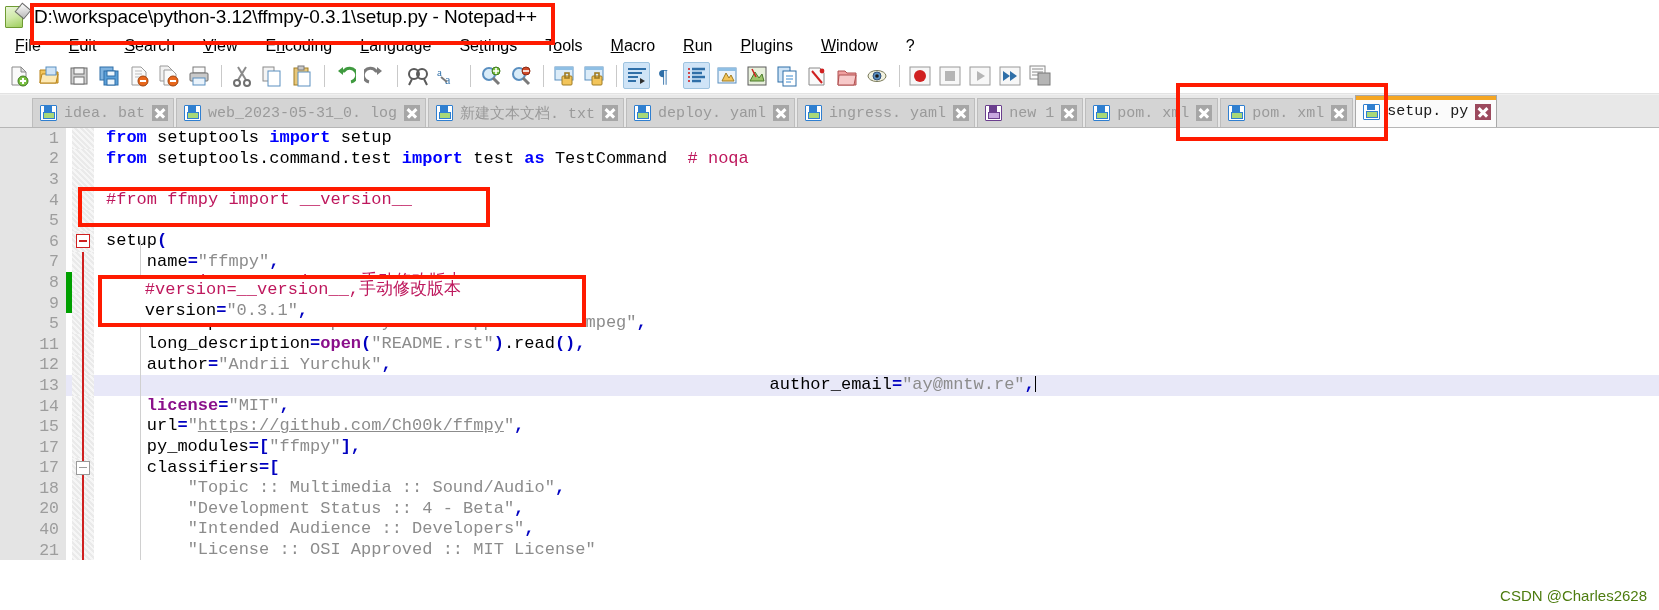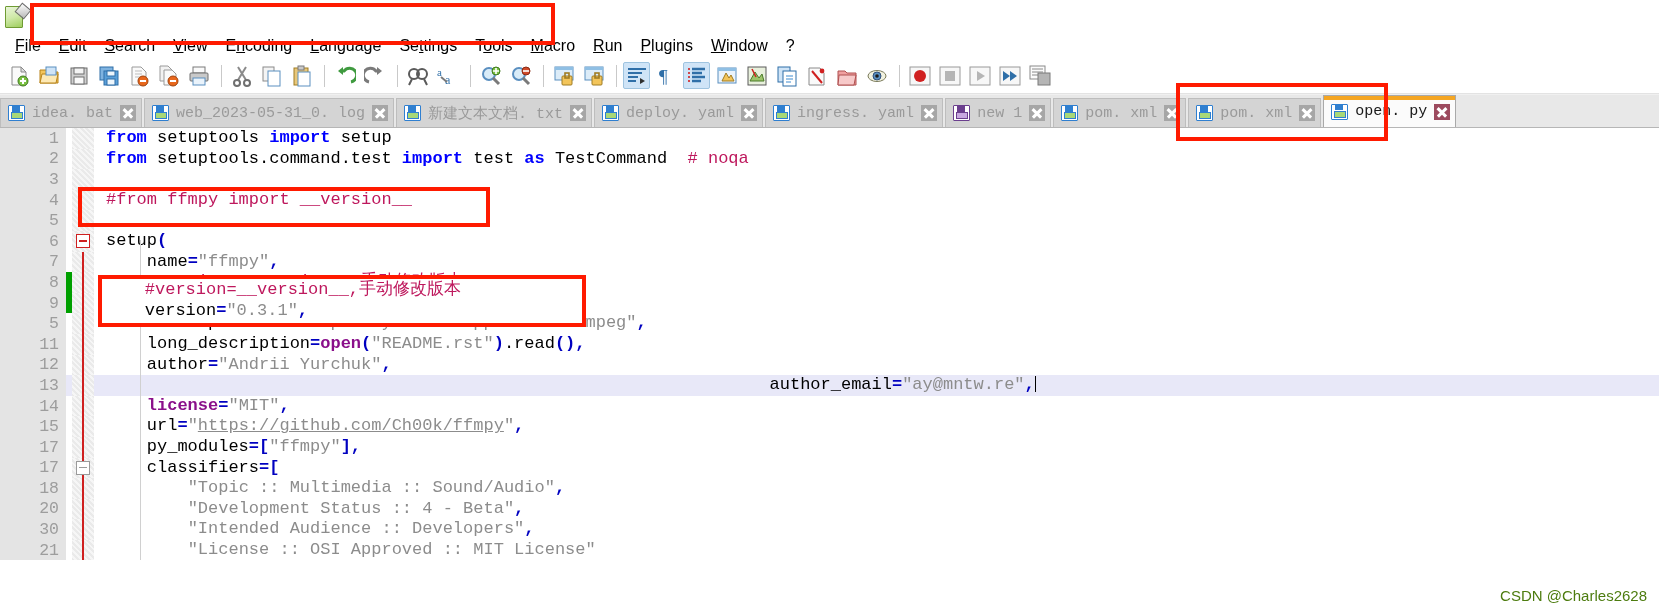--- a/index.html
+++ b/index.html
@@ -35,21 +35,21 @@
   }
   .title-text {
     font-family:"Liberation Sans", sans-serif;
     font-size:19px; color:#000; white-space:nowrap;
     letter-spacing:-0.1px;
   }
 
   
   .menubar {
     position:absolute; left:0; top:33px; width:1659px; height:25px;
-    background:#ffffff; display:flex; align-items:center; padding-left:6px;
+    background:#ffffff; display:flex; align-items:center; padding-left:6px;gap:10px;
   }
   .menu-item {
     font-size:16px; color:#000; padding:0 9px; white-space:nowrap;
     font-family:"Liberation Sans", sans-serif; cursor:default;
   }
   .menu-item u { text-decoration: underline; }
 
   
   .toolbar {
     position:absolute; left:0; top:58px; width:1659px; height:36px;
@@ -63,20 +63,21 @@
   }
   .tb.pressed { background:#cfe4f7; border:1px solid #9fc4e0; }
   .tb svg { display:block; }
   .tb-sep { width:1px; height:22px; background:#c9c9c9; margin:0 6px; flex:0 0 auto; }
 
   
   .tabbar {
     position:absolute; left:0; top:95px; width:1659px; height:33px;
     background:#e8e8e8; display:flex; align-items:flex-end;
     border-bottom:1px solid #b6b6b6;
+    padding-left:32px;
   }
   .tab {
     height:29px; display:flex; align-items:center;
     padding:0 5px 0 7px; margin-right:2px;
     background:#d4d4d4; border:1px solid #bdbdbd; border-bottom:none;
     white-space:nowrap; position:relative; flex:0 0 auto;
   }
   .tab.active {
     background:#fbfbfb; border-color:#a9a9a9; height:32px;
     padding-top:0;
@@ -194,20 +195,21 @@
 </head>
 <body>
 
 <div id="app">
 
   <div class="titlebar">
     <div class="title-icon">
       <div class="pad"></div>
         <div class="pen"></div>
     </div>
+    <div class="title-text">D:\workspace\python-3.12\ffmpy-0.3.1\setup.py - Notepad++</div>
   </div>
 
   <div class="menubar">
     <div class="menu-item"><u>F</u>ile</div>
     <div class="menu-item"><u>E</u>dit</div>
     <div class="menu-item"><u>S</u>earch</div>
     <div class="menu-item"><u>V</u>iew</div>
     <div class="menu-item">E<u>n</u>coding</div>
     <div class="menu-item"><u>L</u>anguage</div>
     <div class="menu-item">Se<u>t</u>tings</div>
@@ -527,21 +529,21 @@
       <span class="tab-close"></span>
     </div>
     <div class="tab">
       <span class="tab-icon green"></span>
       <span class="tab-label">pom. xml</span>
       <span class="tab-close"></span>
     </div>
     <div class="tab active">
       <span class="tab-accent"></span>
       <span class="tab-icon green"></span>
-      <span class="tab-label">open. py</span>
+      <span class="tab-label">setup. py</span>
       <span class="tab-close"></span>
     </div>
   </div>
 
   <div class="editor">
 
     <div class="code-row">
       <span class="gutter">1</span>
       <span class="changebar"></span>
       <span class="foldcol"></span>
@@ -697,21 +699,21 @@
     <div class="code-row">
       <span class="gutter">20</span>
       <span class="changebar"></span>
       <span class="foldcol">
           <span class="fold-line"></span>
         </span>
       <span class="code-text">        <span class="s">"Development Status :: 4 - Beta"</span><span class="op">,</span></span>
     </div>
 
     <div class="code-row">
-      <span class="gutter">30</span>
+      <span class="gutter">40</span>
       <span class="changebar"></span>
       <span class="foldcol">
           <span class="fold-line"></span>
         </span>
       <span class="code-text">        <span class="s">"Intended Audience :: Developers"</span><span class="op">,</span></span>
     </div>
 
     <div class="code-row">
       <span class="gutter">21</span>
       <span class="changebar"></span>

